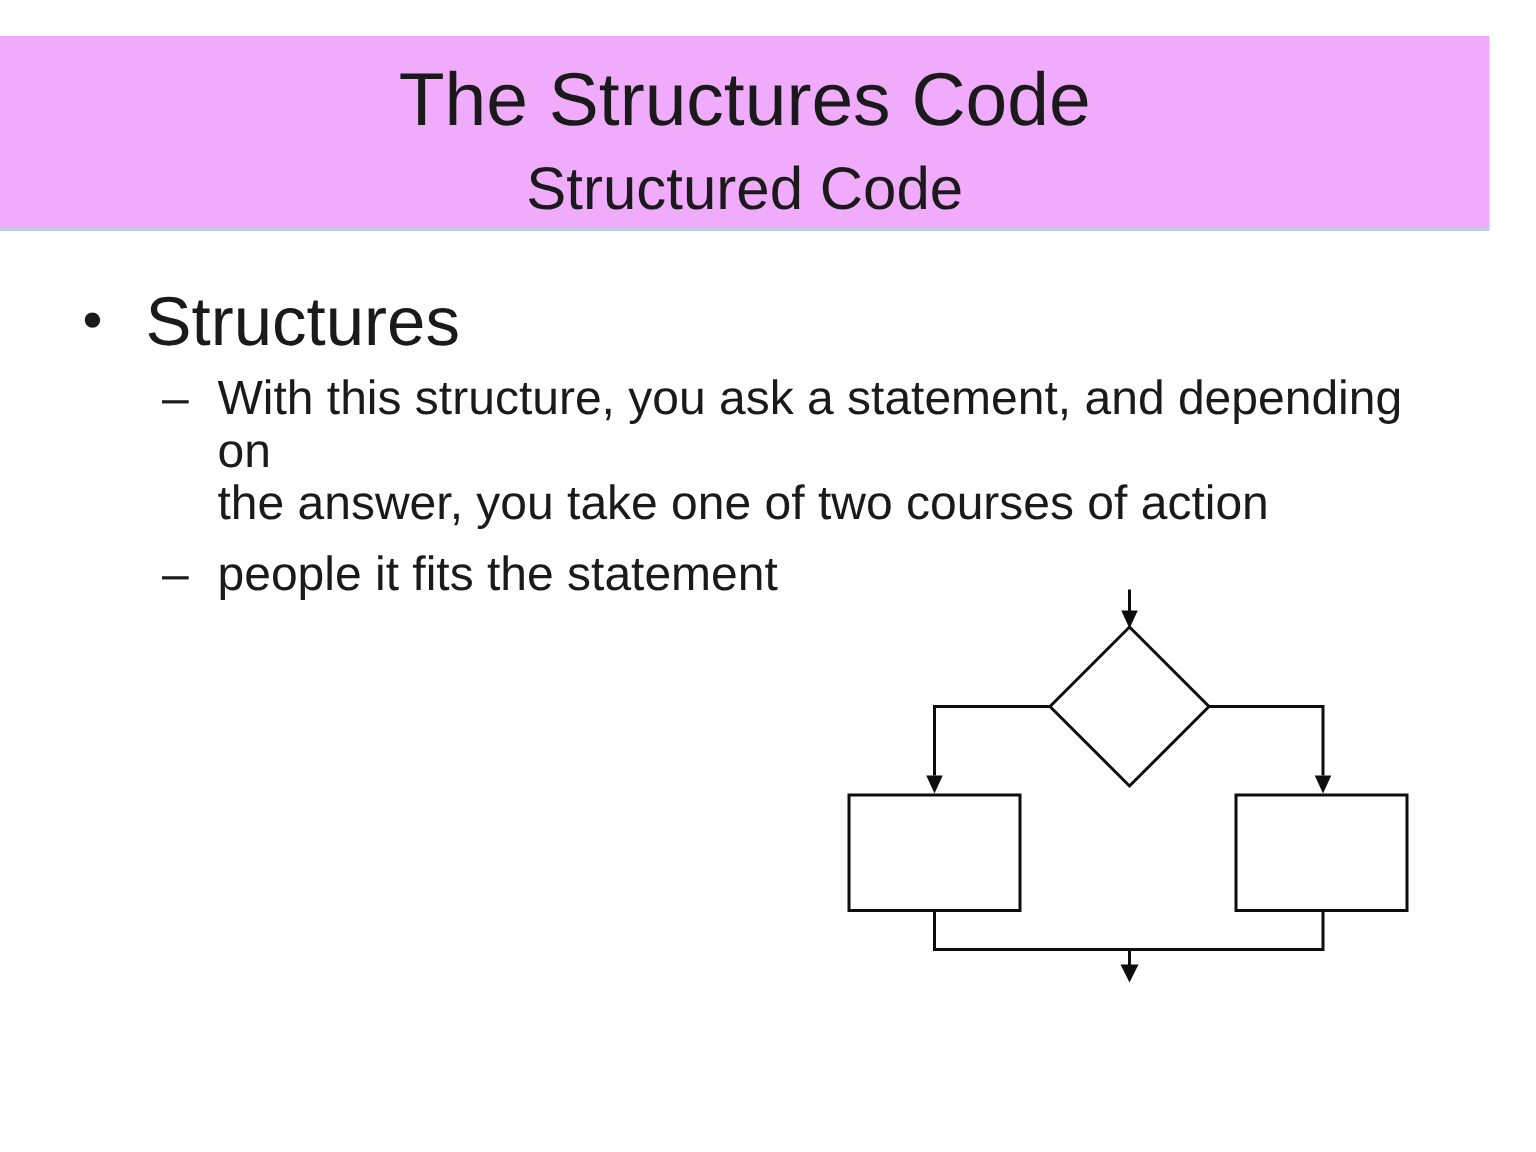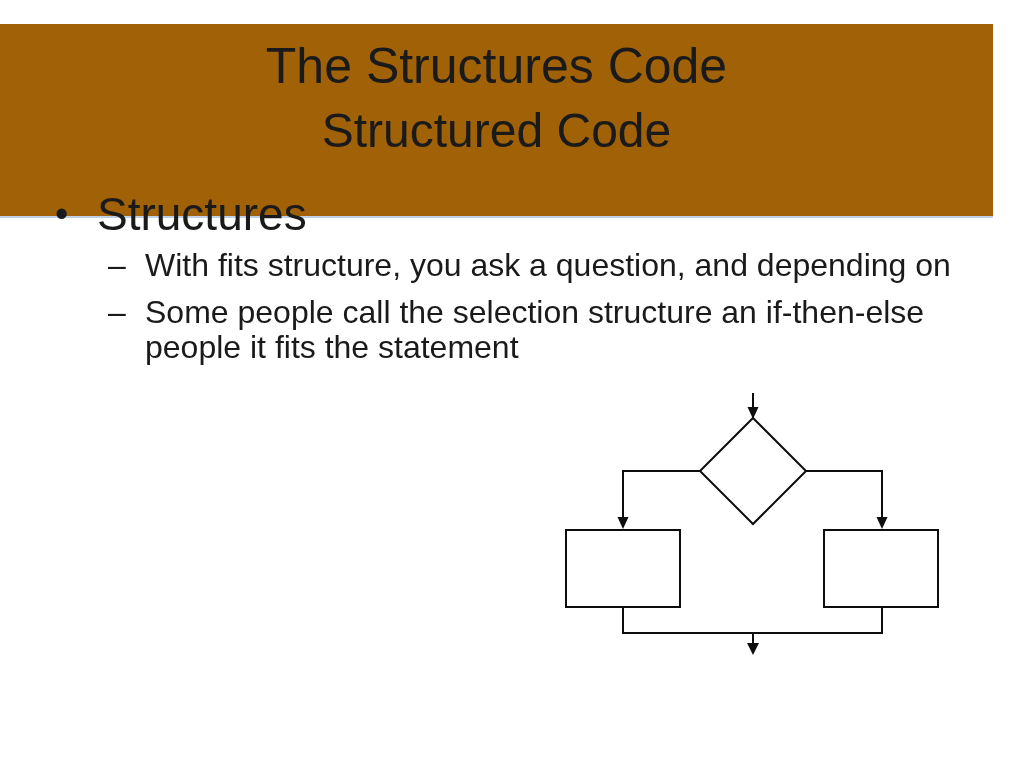--- a/index.html
+++ b/index.html
@@ -7,35 +7,35 @@
     width: 1024px; height: 768px;
     background: #ffffff;
     font-family: "Liberation Sans", sans-serif;
     color: #1a1a1a;
     position: relative;
     overflow: hidden;
   }
   .banner {
     position: absolute;
     left: 0; top: 24px;
-    width: 993px; height: 194px;
-    background: #a16207;
+    width: 993px; height: 130px;
+    background: #f0abfc;
     border-bottom: 2px solid #c1d1e5;
     box-sizing: border-box;
     text-align: center;
   }
   .slide-title {
     margin: 0; padding-top: 14px;
     font-size: 50px; line-height: 1.15;
     font-weight: 400;
     color: #1a1a1a;
   }
   .slide-subtitle {
     margin: 0; padding-top: 7px;
-    font-size: 48px; line-height: 1.15;
+    font-size: 40px; line-height: 1.15;
     font-weight: 400;
     color: #1a1a1a;
   }
   .bullet-l1 {
     position: absolute;
     left: 55px; top: 188px;
     display: flex;
     font-size: 46px; line-height: 1.15;
   }
   .bullet-l1 .marker {
@@ -71,27 +71,27 @@
 
   <div class="bullet-l1">
     <span class="marker">•</span>
     <span>Structures</span>
   </div>
 
   <div class="sub-bullets">
     <div class="sub-item">
       <span class="dash">–</span>
       <span class="sub-lines">
-        <div>With fits structure, you ask a question, and depending on</div>
+        <div>With this structure, you ask a statement, and depending on</div>
+        <div>the answer, you take one of two courses of action</div>
       </span>
     </div>
     <div class="sub-item">
       <span class="dash">–</span>
       <span class="sub-lines">
-        <div>Some people call the selection structure an if-then-else</div>
         <div>people it fits the statement</div>
       </span>
     </div>
   </div>
 
   <svg class="flowchart" viewBox="540 380 430 290">
 
     <g>
       <line class="stroke" x1="753" y1="393" x2="753" y2="408"></line>
       <polygon class="head" points="753,419 747.5,407 758.5,407"></polygon>

